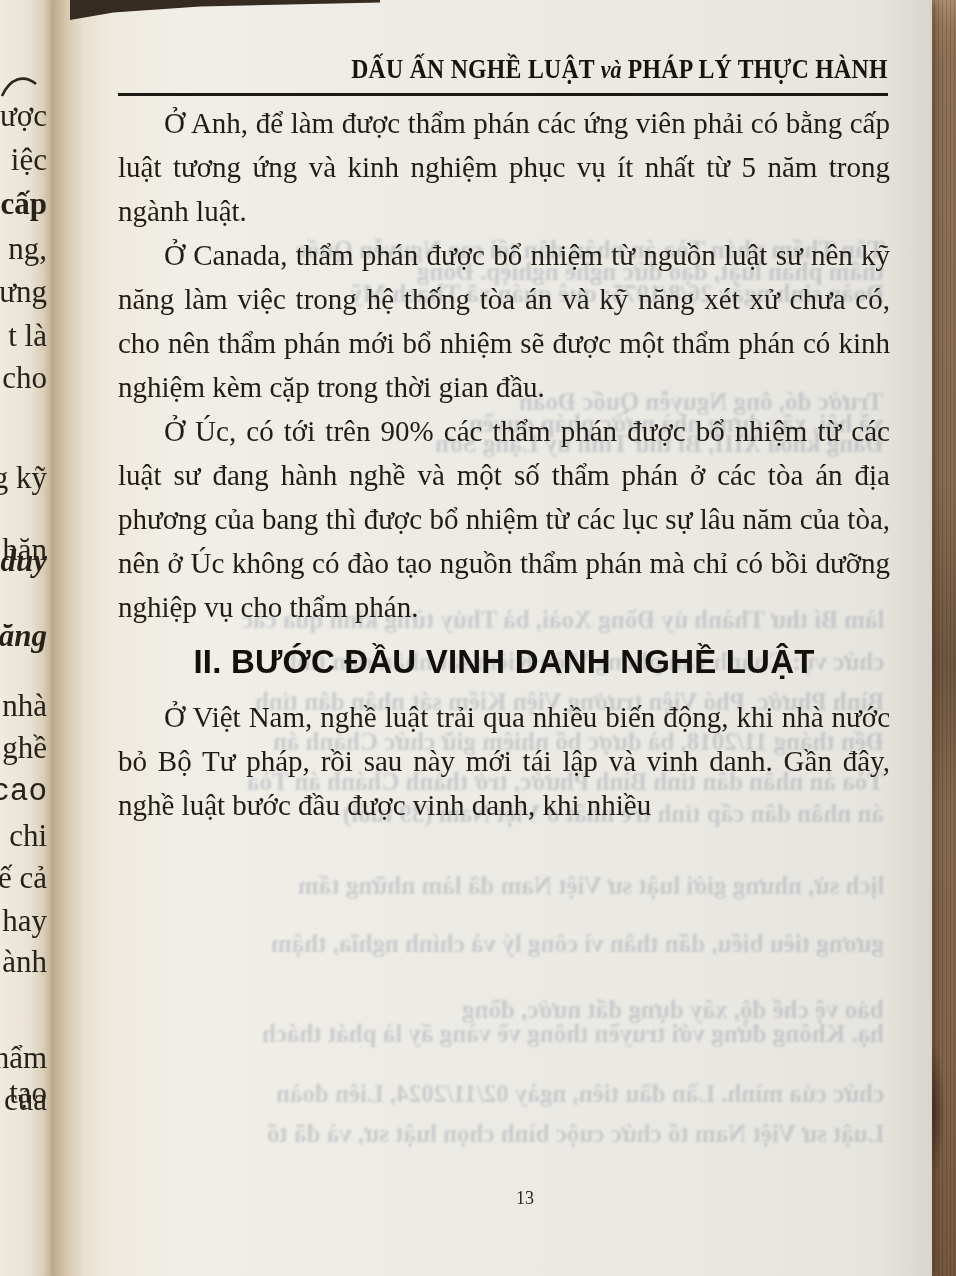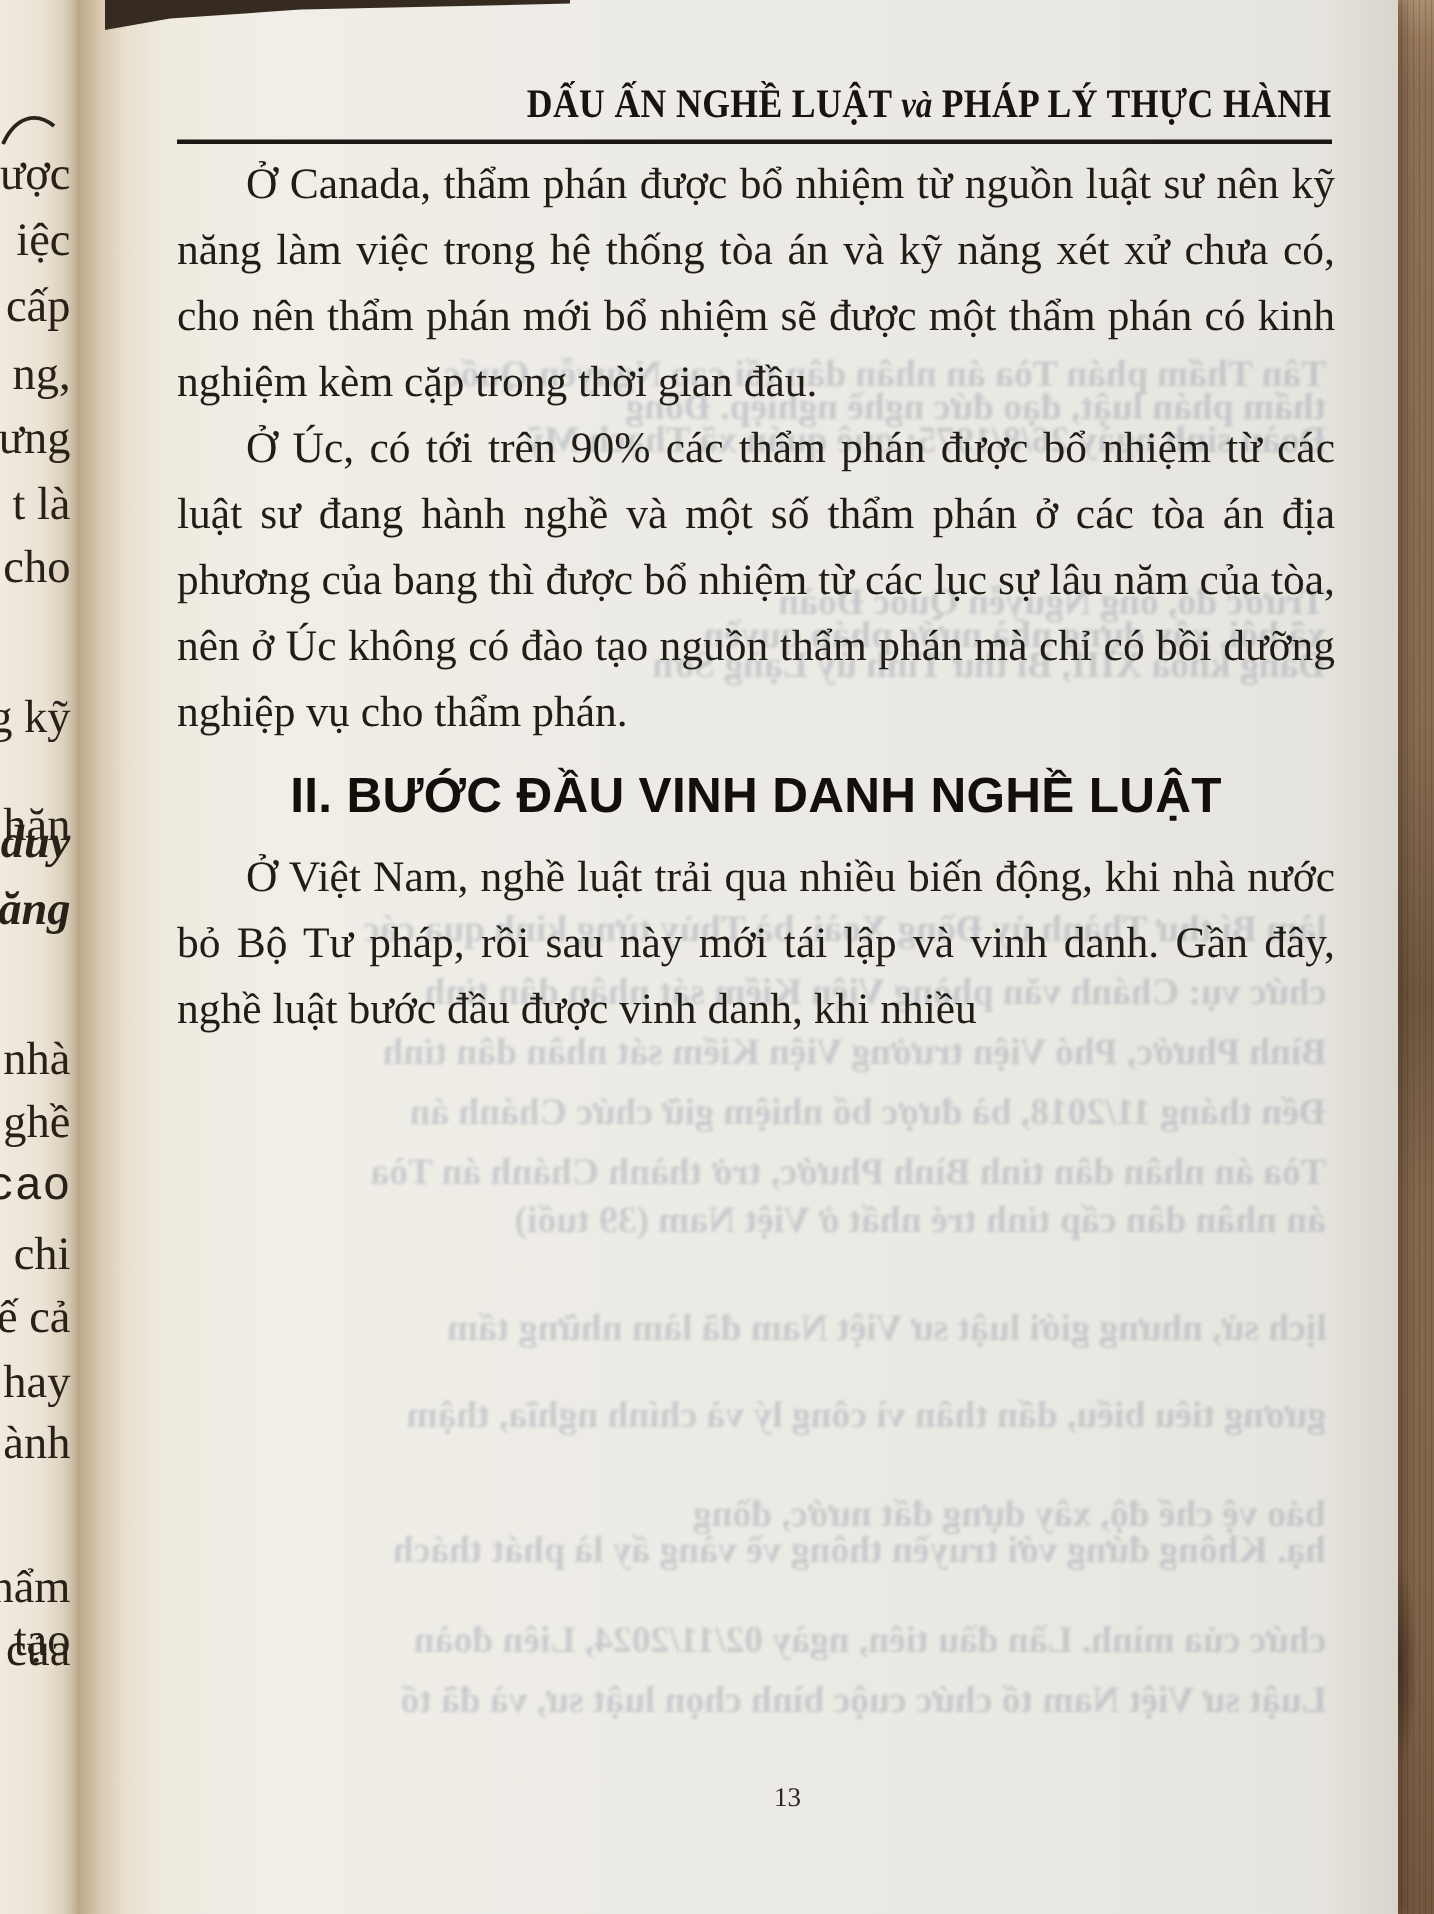--- a/index.html
+++ b/index.html
@@ -79,29 +79,29 @@
 
   <div class="left-page">
     <div class="left-rule">
       <svg width="40" height="30" viewBox="0 0 40 30">
         <path d="M2,26 C10,8 24,4 36,14" stroke="#2a241d" stroke-width="2.6" fill="none"></path>
       </svg>
     </div>
 
   <span class="left-frag" style="top: 100px;">ược</span>
       <span class="left-frag" style="top: 144px;">iệc</span>
-      <span class="left-frag" style="top: 188px;">cấp</span>
+      <span class="left-frag" style="top: 188px; font-weight: bold;">cấp</span>
       <span class="left-frag" style="top: 233px;">ng,</span>
       <span class="left-frag" style="top: 276px;">ưng</span>
       <span class="left-frag" style="top: 320px;">t là</span>
       <span class="left-frag" style="top: 362px;">cho</span>
       <span class="left-frag" style="top: 462px;">g kỹ</span>
       <span class="left-frag" style="top: 534px;">hăn</span>
       <span class="left-frag bi" style="top: 545px;">duy</span>
-      <span class="left-frag bi" style="top: 590px;">ăng</span>
+      <span class="left-frag bi" style="top: 620px;">ăng</span>
       <span class="left-frag" style="top: 690px;">nhà</span>
       <span class="left-frag" style="top: 732px;">ghề</span>
       <span class="left-frag" style="top: 776px; font-family: Liberation Mono, monospace;">cao</span>
       <span class="left-frag" style="top: 820px;">chi</span>
       <span class="left-frag" style="top: 862px;">ế cả</span>
       <span class="left-frag" style="top: 905px;">hay</span>
       <span class="left-frag" style="top: 946px;">ành</span>
       <span class="left-frag" style="top: 1042px;">hẩm</span>
       <span class="left-frag" style="top: 1084px;">của</span>
       <span class="left-frag" style="top: 1077px;">tạo</span>
@@ -134,20 +134,21 @@
 
     <div class="content">
       <div class="running-head">
         <span>DẤU ẤN NGHỀ LUẬT</span>
         <span class="conj">và</span>
         <span>PHÁP LÝ THỰC HÀNH</span>
       </div>
       <div class="head-rule"></div>
 
       <div class="body-text">
+        <p>Ở Anh, để làm được thẩm phán các ứng viên phải có bằng cấp luật tương ứng và kinh nghiệm phục vụ ít nhất từ 5 năm trong ngành luật.</p>
         <p>Ở Canada, thẩm phán được bổ nhiệm từ nguồn luật sư nên kỹ năng làm việc trong hệ thống tòa án và kỹ năng xét xử chưa có, cho nên thẩm phán mới bổ nhiệm sẽ được một thẩm phán có kinh nghiệm kèm cặp trong thời gian đầu.</p>
         <p>Ở Úc, có tới trên 90% các thẩm phán được bổ nhiệm từ các luật sư đang hành nghề và một số thẩm phán ở các tòa án địa phương của bang thì được bổ nhiệm từ các lục sự lâu năm của tòa, nên ở Úc không có đào tạo nguồn thẩm phán mà chỉ có bồi dưỡng nghiệp vụ cho thẩm phán.</p>
         <div class="section-heading">II. BƯỚC ĐẦU VINH DANH NGHỀ LUẬT</div>
         <p>Ở Việt Nam, nghề luật trải qua nhiều biến động, khi nhà nước bỏ Bộ Tư pháp, rồi sau này mới tái lập và vinh danh. Gần đây, nghề luật bước đầu được vinh danh, khi nhiều</p>
       </div>
 
       <div class="page-number">13</div>
     </div>
   </div>
 

